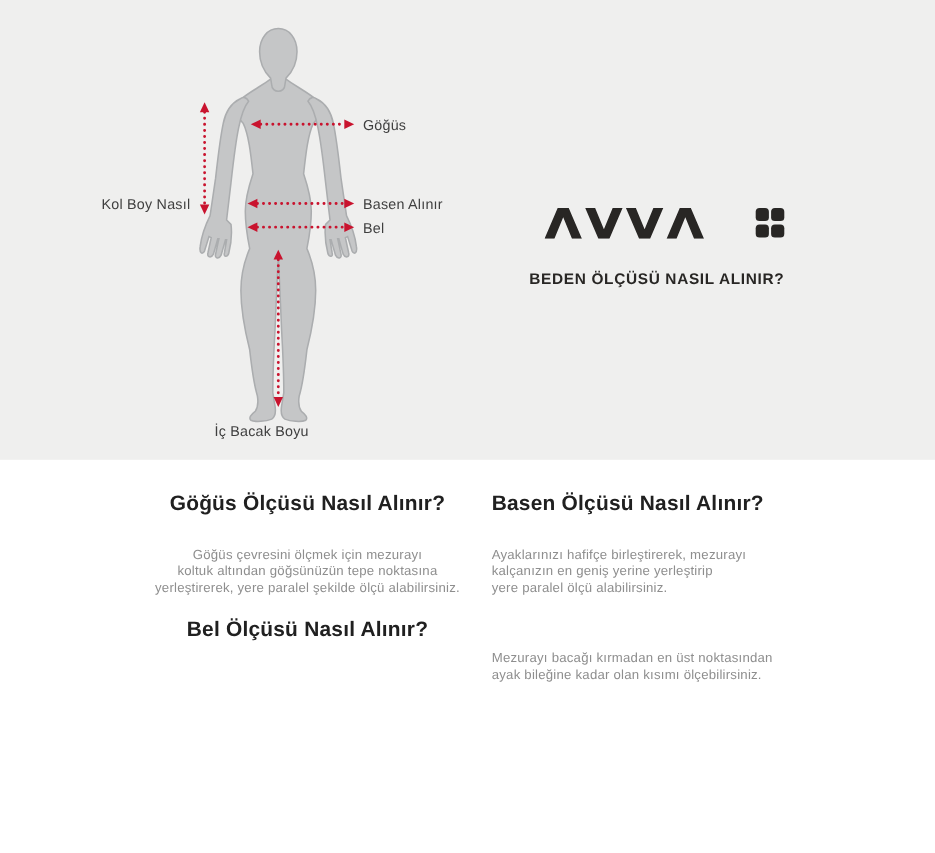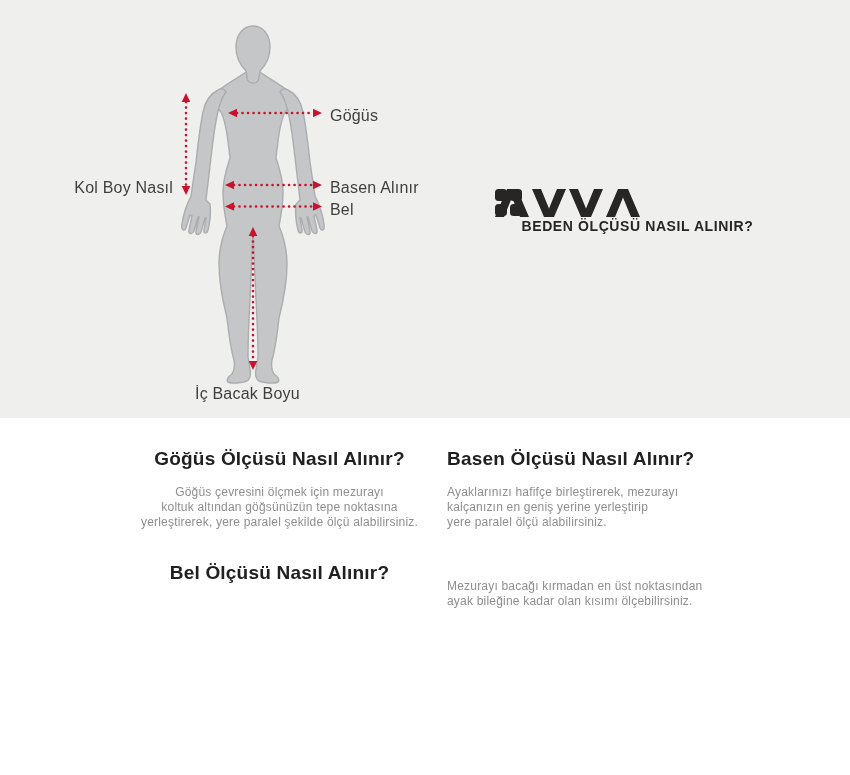--- a/index.html
+++ b/index.html
@@ -17,50 +17,50 @@
   .page{
     position:relative;width:850px;height:775px;overflow:hidden;
     font-family:"Liberation Sans", sans-serif;background:#ffffff;
   }
   .hero{
     position:absolute;left:0;top:0;width:850px;height:418px;
     background:var(--top-bg);
   }
   .hero svg{position:absolute;left:0;top:0;}
   .diagram-label{
-    position:absolute;font-size:16px;color:var(--label);line-height:1.2;
+    position:absolute;font-size:13px;color:var(--label);line-height:1.2;
     letter-spacing:.2px;
   }
   .lbl-chest{left:330px;top:106px;}
   .lbl-hip{left:330px;top:178px;}
   .lbl-waist{left:330px;top:200px;}
   .lbl-arm{left:58px;top:178px;width:115px;text-align:right;}
   .lbl-inseam{left:195px;top:384px;width:116px;text-align:left;}
   .brand{
     position:absolute;left:495px;top:189px;width:218px;
-    display:flex;flex-direction:row;align-items:flex-start;
+    display:flex;flex-direction:column;align-items:flex-end;
   }
   .logo-row{display:flex;align-items:center;gap:11px;}
   .logo-squares{
     display:grid;grid-template-columns:12px 12px;grid-template-rows:12px 12px;
     gap:2.5px;
   }
   .logo-squares span{background:var(--brand);border-radius:3.5px;display:block;}
   .brand-title{
     margin-top:29px;font-size:14px;font-weight:bold;color:var(--brand);
     letter-spacing:.6px;white-space:nowrap;
   }
   .sr{position:absolute;width:1px;height:1px;overflow:hidden;clip:rect(0 0 0 0);}
   .section{position:absolute;width:335px;}
   .section h2{
     font-size:19px;line-height:20px;font-weight:bold;color:var(--heading);
     letter-spacing:.2px;
   }
   .section p{
-    margin-top:16px;font-size:12px;line-height:15px;color:var(--body);
+    margin-top:28px;font-size:12px;line-height:15px;color:var(--body);
     white-space:pre-line;letter-spacing:.2px;
   }
   .sec-l{left:112px;text-align:center;}
   .sec-r{left:447px;}
   .row-1{top:449px;}
   .row-2{top:563px;}
   .row-3{top:661px;}
 </style>
 </head>
 <body>

